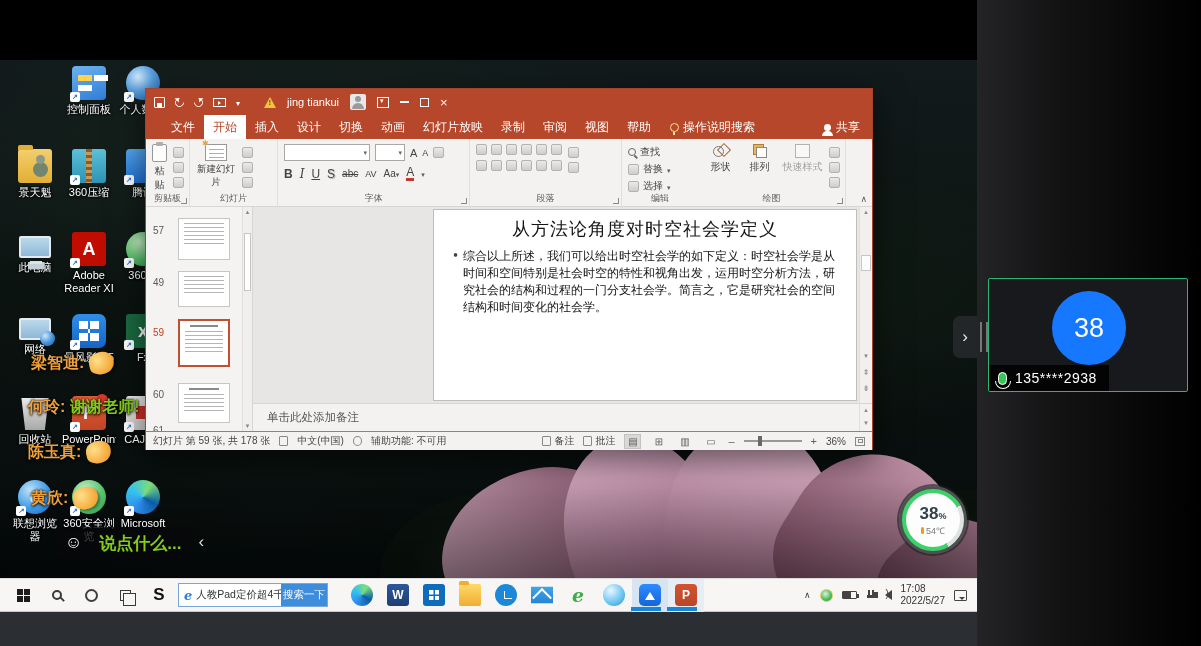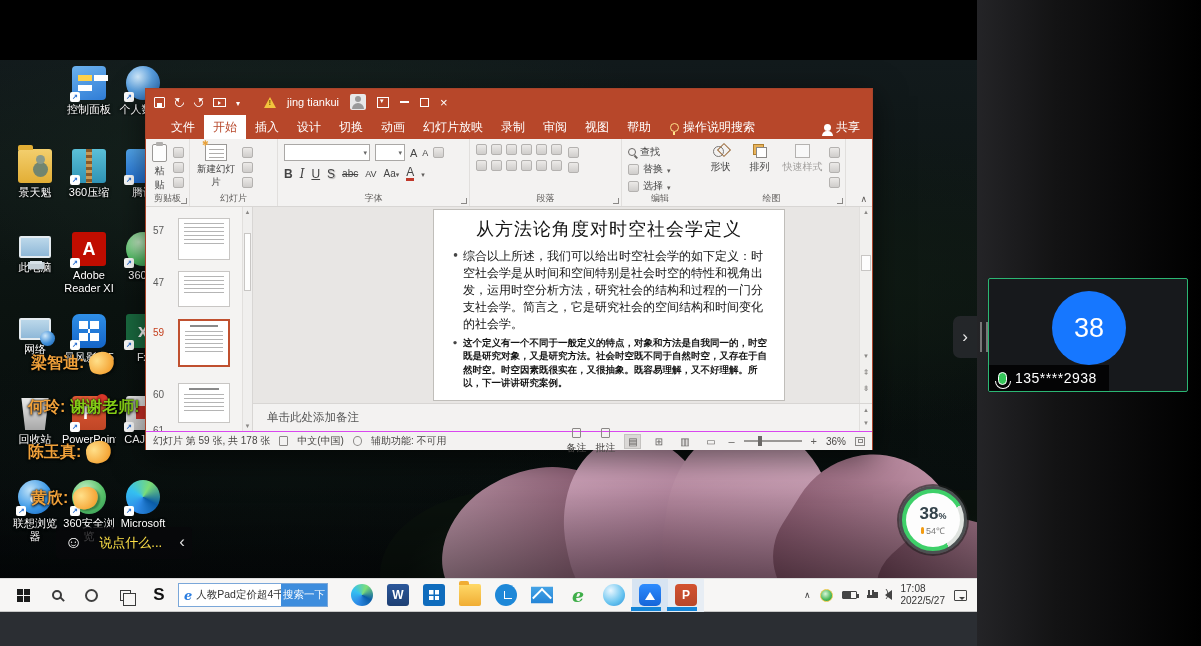--- a/index.html
+++ b/index.html
@@ -92,21 +92,21 @@
   .chat-text { color:#84cc16; }
   .clap { display:inline-block; width:25px; height:22px; transform:rotate(-14deg);
           background:radial-gradient(circle at 35% 35%,#ffe08a,#f6a83a 70%,#d88a20);
           border-radius:45% 55% 50% 50%/50% 50% 60% 40%; box-shadow:2px 2px 2px rgba(0,0,0,.35); }
 
   
   .chatbar { position:absolute; left:56px; top:527px; width:136px; height:32px; background:rgba(8,8,10,.78);
              border-radius:4px; display:flex; align-items:center; z-index:5; color:#ddd; }
   .chatbar .smiley { font-size:17px; color:#fff; padding:0 9px; }
   .chatbar .sep { width:1px; height:18px; background:#4a4a4a; }
-  .chatbar .hint { flex:1; font-size:13px; color:#fde047; padding:0 8px; white-space:nowrap; }
+  .chatbar .hint { flex:1; font-size:17px; color:#84cc16; padding:0 8px; white-space:nowrap;font-weight:bold; }
   .chatbar .coll { font-size:17px; color:#ddd; padding:0 9px 2px 9px; }
 
   
   .ball { position:absolute; left:899px; top:486px; width:68px; height:68px; border-radius:50%; z-index:5;
           background:conic-gradient(from 150deg,#3ed069 0 272deg,#dfe3df 272deg 360deg);
           border:3px solid #4c5152; box-shadow:0 0 0 2px rgba(30,30,30,.6); }
   .ball-in { position:absolute; inset:4px; background:#fdfdfd; border-radius:50%; text-align:center; }
   .ball-pct { margin-top:12px; font-size:17px; font-weight:bold; color:#33424a; line-height:1; }
   .ball-pct .pcts { font-size:9px; }
   .ball-temp { font-size:9px; color:#7a7a7a; margin-top:2px; }
@@ -206,21 +206,21 @@
   .thumb { position:absolute; left:32px; width:52px; background:#fff; border:1px solid #c8c6c4; }
   .thumb.sel { border:2px solid #c0502f; }
   .tlines { margin:4px 5px 0; height:60%; background:repeating-linear-gradient(rgba(120,120,120,.55) 0 1px, transparent 1px 4px); }
   .ttitle { height:2px; background:#8a8a8a; margin:4px 10px 2px; }
   .tscroll { position:absolute; right:0; top:0; width:10px; height:100%; background:#f0efee; border-left:1px solid #e1dfdd; }
   .tscroll .arr { display:block; text-align:center; font-size:6px; color:#8a8886; line-height:10px; }
   .tscroll .tsb { position:absolute; left:1px; top:26px; width:7px; height:58px; background:#fdfdfd; border:1px solid #c8c6c4; }
   .tscroll .arrb { position:absolute; bottom:0; left:0; right:0; text-align:center; font-size:6px; color:#8a8886; line-height:10px; }
 
   .slidearea { position:absolute; left:107px; top:118px; width:606px; height:196px; background:#e8e6e4; overflow:hidden; }
-  .slide { position:absolute; left:180px; top:2px; width:352px; height:192px; background:#fff; border:1px solid #c0beba; padding-top:7px; }
+  .slide { position:absolute; left:180px; top:2px; width:424px; height:192px; background:#fff; border:1px solid #c0beba; padding-top:7px; }
   .slide-title { text-align:center; font-family:"DejaVu Serif", serif; font-size:18px; color:#141414; letter-spacing:1px; }
   .bullets { margin:7px 12px 0 18px; font-family:"DejaVu Serif", serif; color:#141414; }
   .bullet { position:relative; padding-left:11px; }
   .bullet::before { content:"\2022"; position:absolute; left:0; top:0; color:#444; }
   .b1 { font-size:12px; line-height:1.42; }
   .b2 { margin-top:3px; font-size:9.5px; line-height:1.4; font-weight:bold; }
 
   .vscroll { position:absolute; left:713px; top:118px; width:13px; height:196px; background:#f1f0ee; border-left:1px solid #e1dfdd; }
   .vscroll .arr { display:block; text-align:center; font-size:6px; color:#8a8886; line-height:11px; }
   .vsb { position:absolute; left:1px; top:48px; width:10px; height:16px; background:#fdfdfd; border:1px solid #c8c6c4; }
@@ -230,21 +230,21 @@
   .notes { position:absolute; left:107px; top:314px; width:619px; height:28px; background:#f3f2f1;
            border-top:1px solid #d8d6d4; font-size:11.5px; color:#575757; line-height:27px; padding-left:14px; }
   .notes .narr { position:absolute; right:0; top:0; width:13px; height:100%; border-left:1px solid #e1dfdd;
                  text-align:center; font-size:6px; color:#8a8886; line-height:13px; }
 
   .pstatus { position:absolute; left:0; top:342px; width:726px; height:19px; background:#f3f2f1;
              border-top:1px solid #d946ef; display:flex; align-items:center; font-size:10px; color:#484644;
              padding:0 7px; gap:9px; white-space:nowrap; }
   .smini { width:9px; height:10px; border:1px solid #8a8886; border-radius:1px; flex:none; }
   .sspace { flex:1; }
-  .sico { display:flex; align-items:center; gap:3px;flex-direction:column; }
+  .sico { display:flex; align-items:center; gap:3px; }
   .vbtn { width:17px; height:15px; display:flex; align-items:center; justify-content:center; color:#605e5c;
           font-size:10px; border:1px solid transparent; }
   .vbtn.active { background:#dad8d6; border-color:#c4c2c0; }
   .zoomtrack { width:58px; height:2px; background:#9a9896; position:relative; }
   .zoomthumb { position:absolute; left:14px; top:-4px; width:4px; height:10px; background:#6a6866; }
   .zsign { font-size:11px; color:#605e5c; }
   .g-fit { width:10px; height:9px; border:1px solid #8a8886; position:relative; }
   .g-fit::after { content:""; position:absolute; inset:1.5px; border:1px solid #8a8886; }
 
   
@@ -596,21 +596,21 @@
         <span class="launcher"></span>
       </div>
       <span class="rib-coll">∧</span>
     </div>
 
     <div class="thumbs">
       <span class="tnum" style="top:18px">57</span>
       <div class="thumb" style="top:11px;height:42px">
           <div class="tlines"></div>
         </div>
-      <span class="tnum" style="top:70px">47</span>
+      <span class="tnum" style="top:70px">49</span>
       <div class="thumb" style="top:64px;height:36px">
           <div class="tlines"></div>
         </div>
       <span class="tnum sel" style="top:120px">59</span>
       <div class="thumb sel" style="top:112px;height:48px">
           <div class="ttitle"></div>
           <div class="tlines" style="height:55%"></div>
         </div>
       <span class="tnum" style="top:182px">60</span>
       <div class="thumb" style="top:176px;height:40px">
@@ -623,21 +623,20 @@
         <span class="tsb"></span>
         <span class="arrb">▼</span>
       </div>
     </div>
 
     <div class="slidearea">
       <div class="slide">
         <div class="slide-title">从方法论角度对时空社会学定义</div>
         <div class="bullets">
           <div class="bullet b1">综合以上所述，我们可以给出时空社会学的如下定义：时空社会学是从时间和空间特别是社会时空的特性和视角出发，运用时空分析方法，研究社会的结构和过程的一门分支社会学。简言之，它是研究社会的空间结构和时间变化的社会学。</div>
-          <div class="bullet b2">这个定义有一个不同于一般定义的特点，对象和方法是自我同一的，时空既是研究对象，又是研究方法。社会时空既不同于自然时空，又存在于自然时空。时空因素既很实在，又很抽象。既容易理解，又不好理解。所以，下一讲讲研究案例。</div>
         </div>
       </div>
     </div>
     <div class="vscroll">
       <span class="arr">▲</span>
       <span class="vsb"></span>
       <span class="vdown">▼</span>
       <span class="vdbl" style="top:162px">⇞</span>
       <span class="vdbl" style="top:178px">⇟</span>
     </div>

